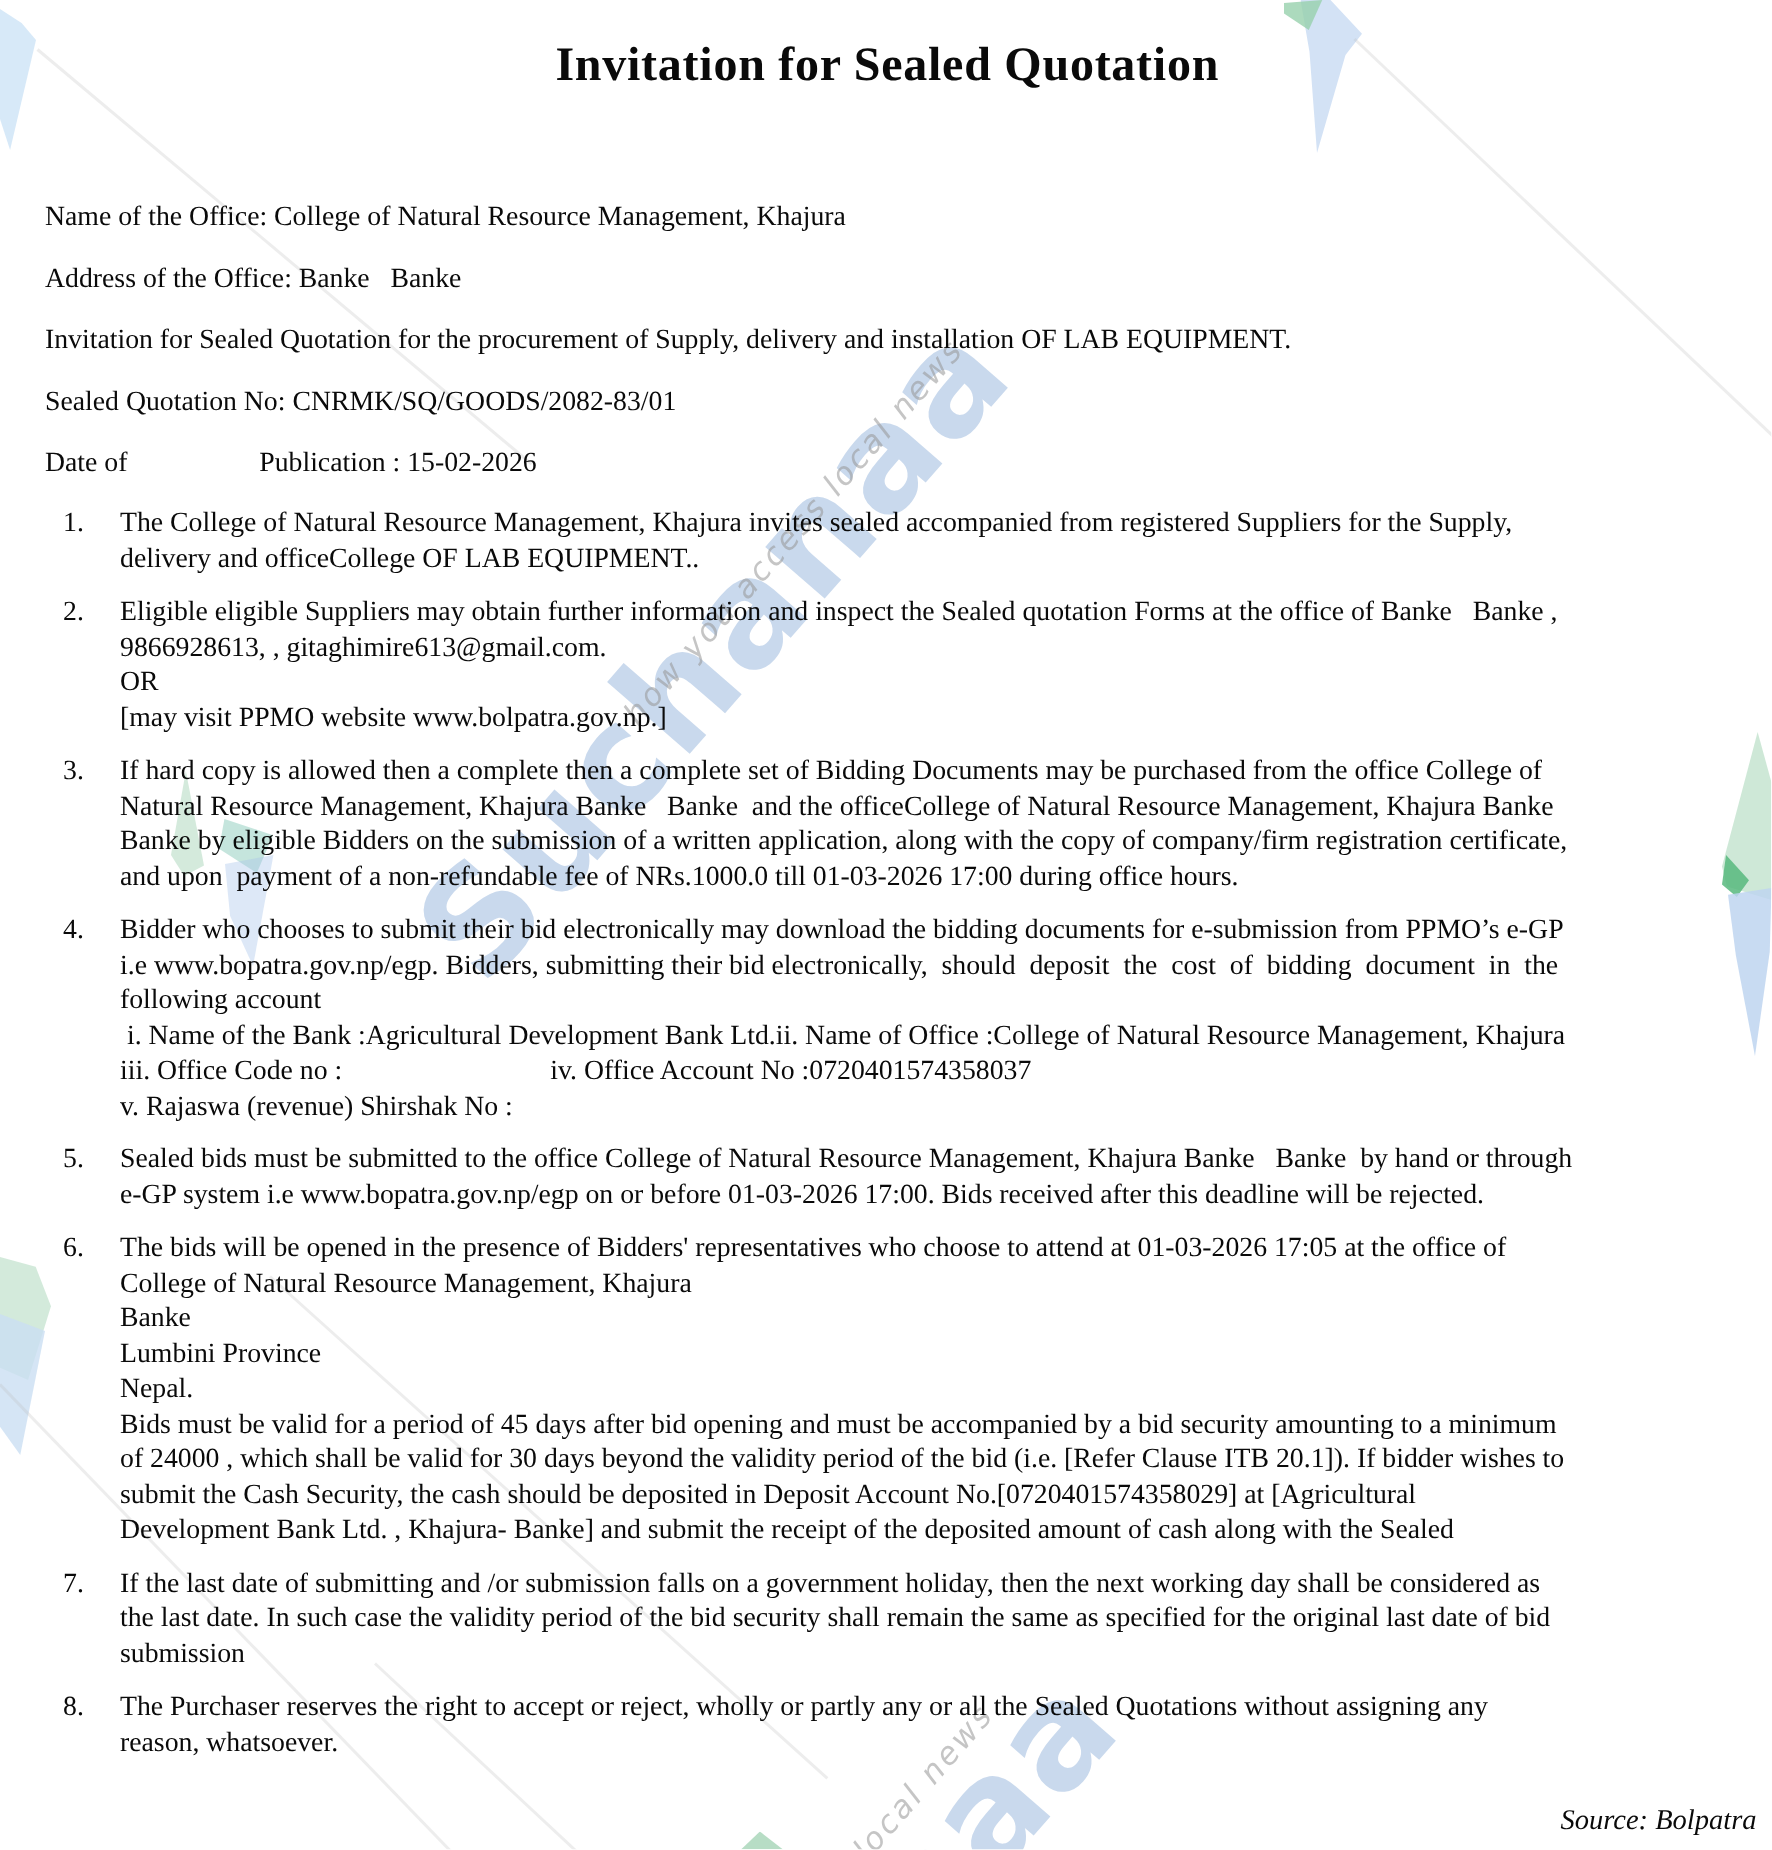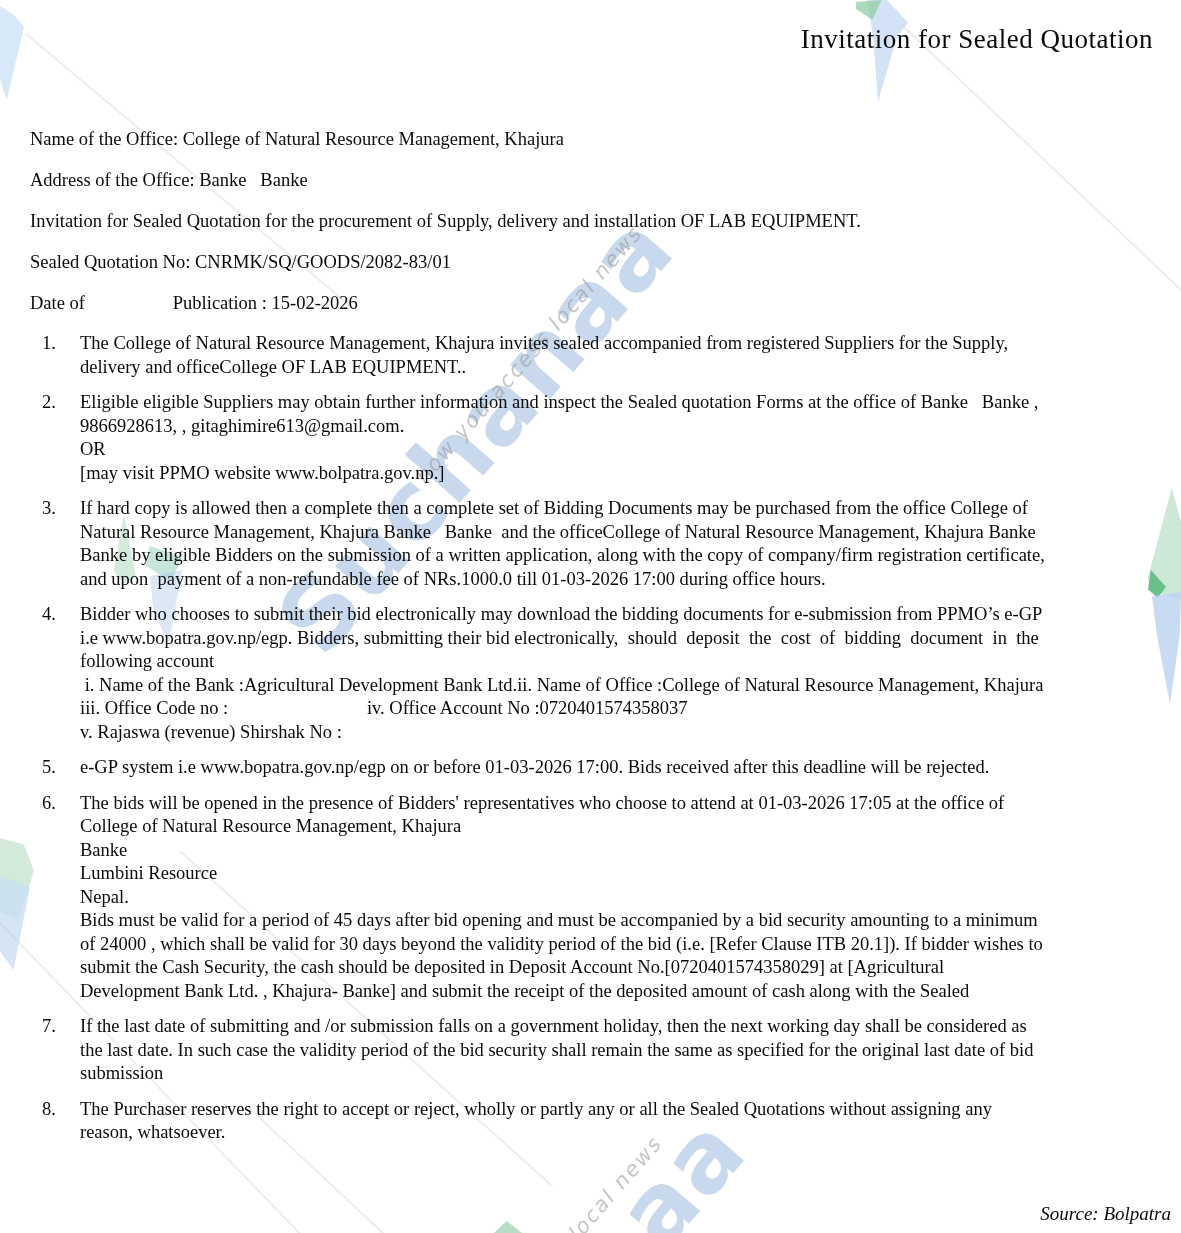--- a/index.html
+++ b/index.html
@@ -60,23 +60,23 @@
     transform: rotate(-49deg);
     transform-origin: left center;
   }
   .wm-top-brand   { left: 205px; top: 378px; }
   .wm-top-tagline { left: 420px; top: 468px; }
   .wm-bot-brand   { left: 277px; top: 1280px; }
   .wm-bot-tagline { left: 440px; top: 1378px; }
   
   .content { position: relative; z-index: 1; padding: 0 28px 0 30px; }
   .doc-title {
-    text-align: right;
-    font-size: 27px;
-    font-weight: normal;
+    text-align: center;
+    font-size: 32px;
+    font-weight: bold;
     margin-top: 24px;
     letter-spacing: 0.5px;
   }
   .header-block { margin-top: 72px; }
   .hline {
     font-size: 18.5px;
     line-height: 24px;
     margin-bottom: 17px;
     white-space: pre;
   }
@@ -175,30 +175,31 @@
             <div class="tline">i.e www.bopatra.gov.np/egp. Bidders, submitting their bid electronically,  should  deposit  the  cost  of  bidding  document  in  the</div>
             <div class="tline">following account</div>
             <div class="tline"> i. Name of the Bank :Agricultural Development Bank Ltd.ii. Name of Office :College of Natural Resource Management, Khajura</div>
             <div class="tline">iii. Office Code no :                              iv. Office Account No :0720401574358037</div>
             <div class="tline">v. Rajaswa (revenue) Shirshak No :</div>
           </div>
         </div>
         <div class="item">
           <span class="num">5.</span>
           <div class="lines">
+            <div class="tline">Sealed bids must be submitted to the office College of Natural Resource Management, Khajura Banke   Banke  by hand or through</div>
             <div class="tline">e-GP system i.e www.bopatra.gov.np/egp on or before 01-03-2026 17:00. Bids received after this deadline will be rejected.</div>
           </div>
         </div>
         <div class="item">
           <span class="num">6.</span>
           <div class="lines">
             <div class="tline">The bids will be opened in the presence of Bidders' representatives who choose to attend at 01-03-2026 17:05 at the office of</div>
             <div class="tline">College of Natural Resource Management, Khajura</div>
             <div class="tline">Banke</div>
-            <div class="tline">Lumbini Resource</div>
+            <div class="tline">Lumbini Province</div>
             <div class="tline">Nepal.</div>
             <div class="tline">Bids must be valid for a period of 45 days after bid opening and must be accompanied by a bid security amounting to a minimum</div>
             <div class="tline">of 24000 , which shall be valid for 30 days beyond the validity period of the bid (i.e. [Refer Clause ITB 20.1]). If bidder wishes to</div>
             <div class="tline">submit the Cash Security, the cash should be deposited in Deposit Account No.[0720401574358029] at [Agricultural</div>
             <div class="tline">Development Bank Ltd. , Khajura- Banke] and submit the receipt of the deposited amount of cash along with the Sealed</div>
           </div>
         </div>
         <div class="item">
           <span class="num">7.</span>
           <div class="lines">

